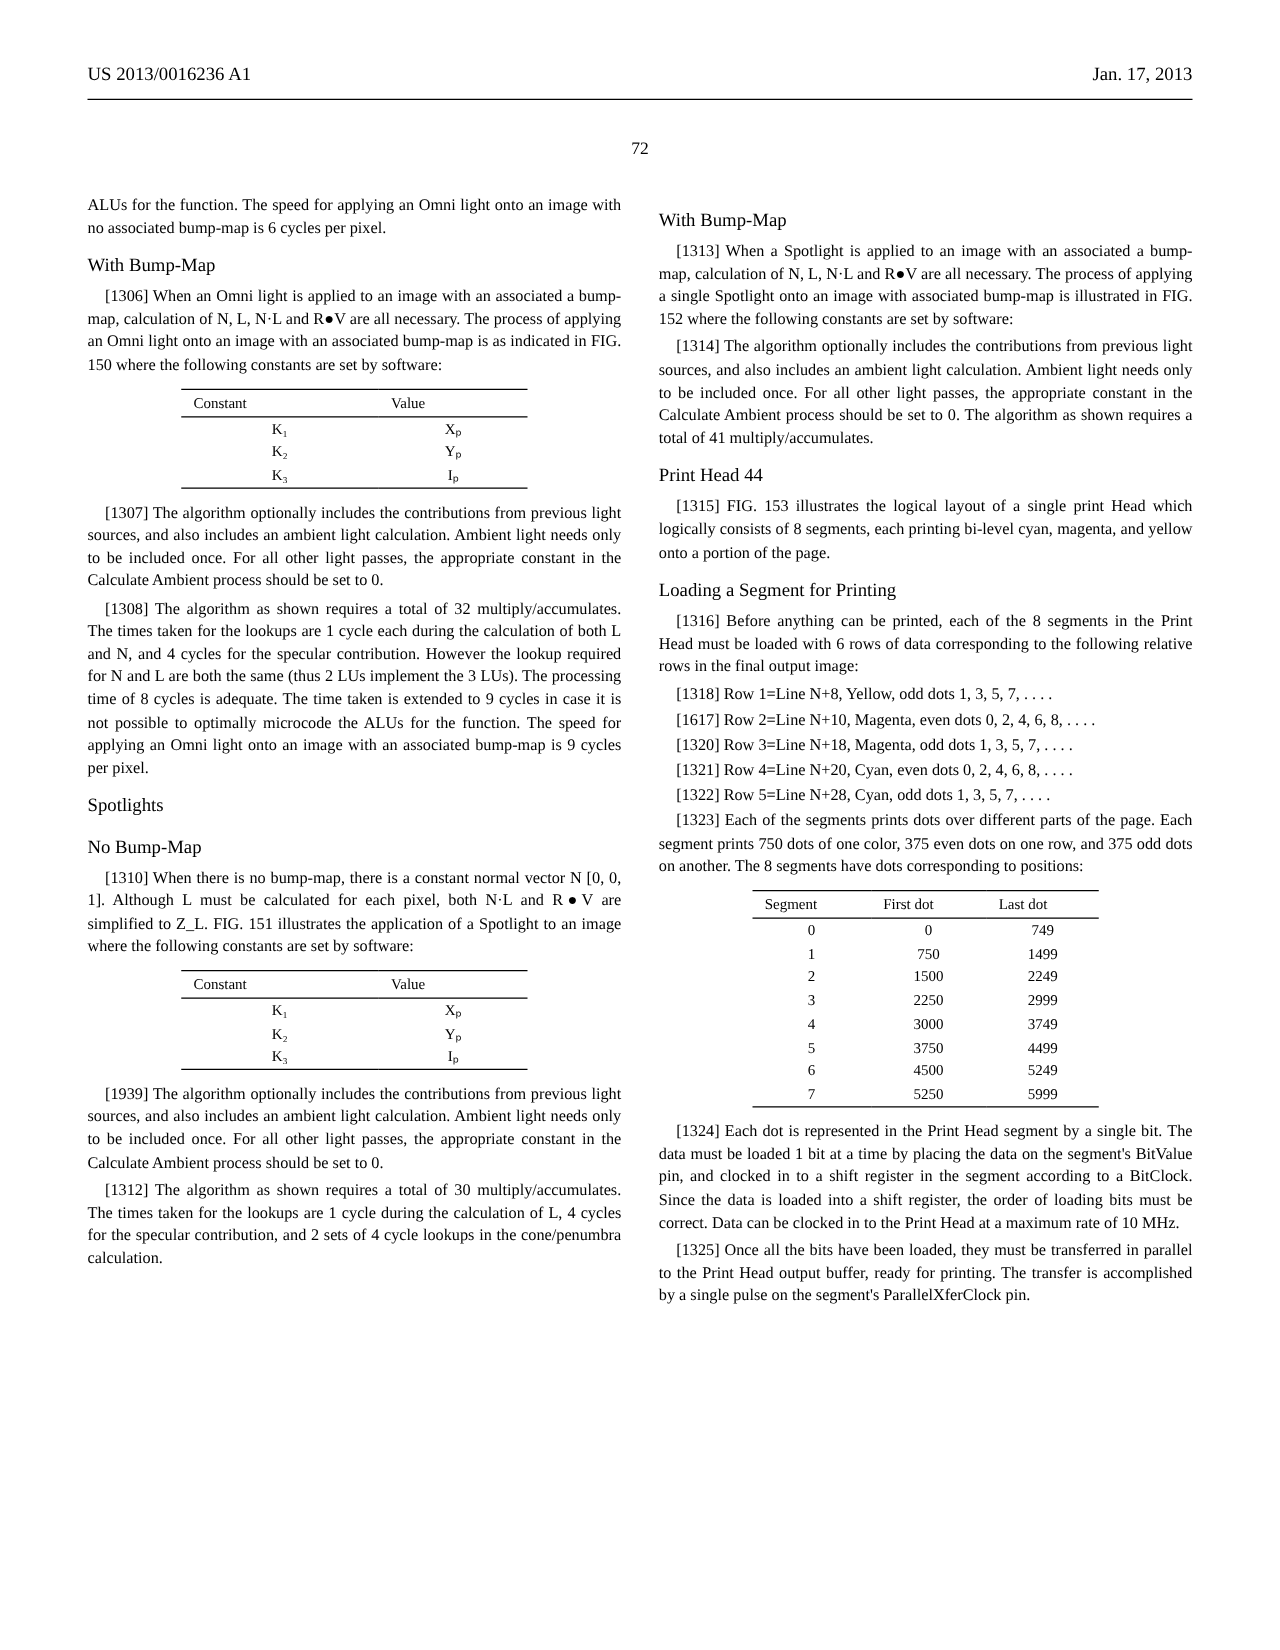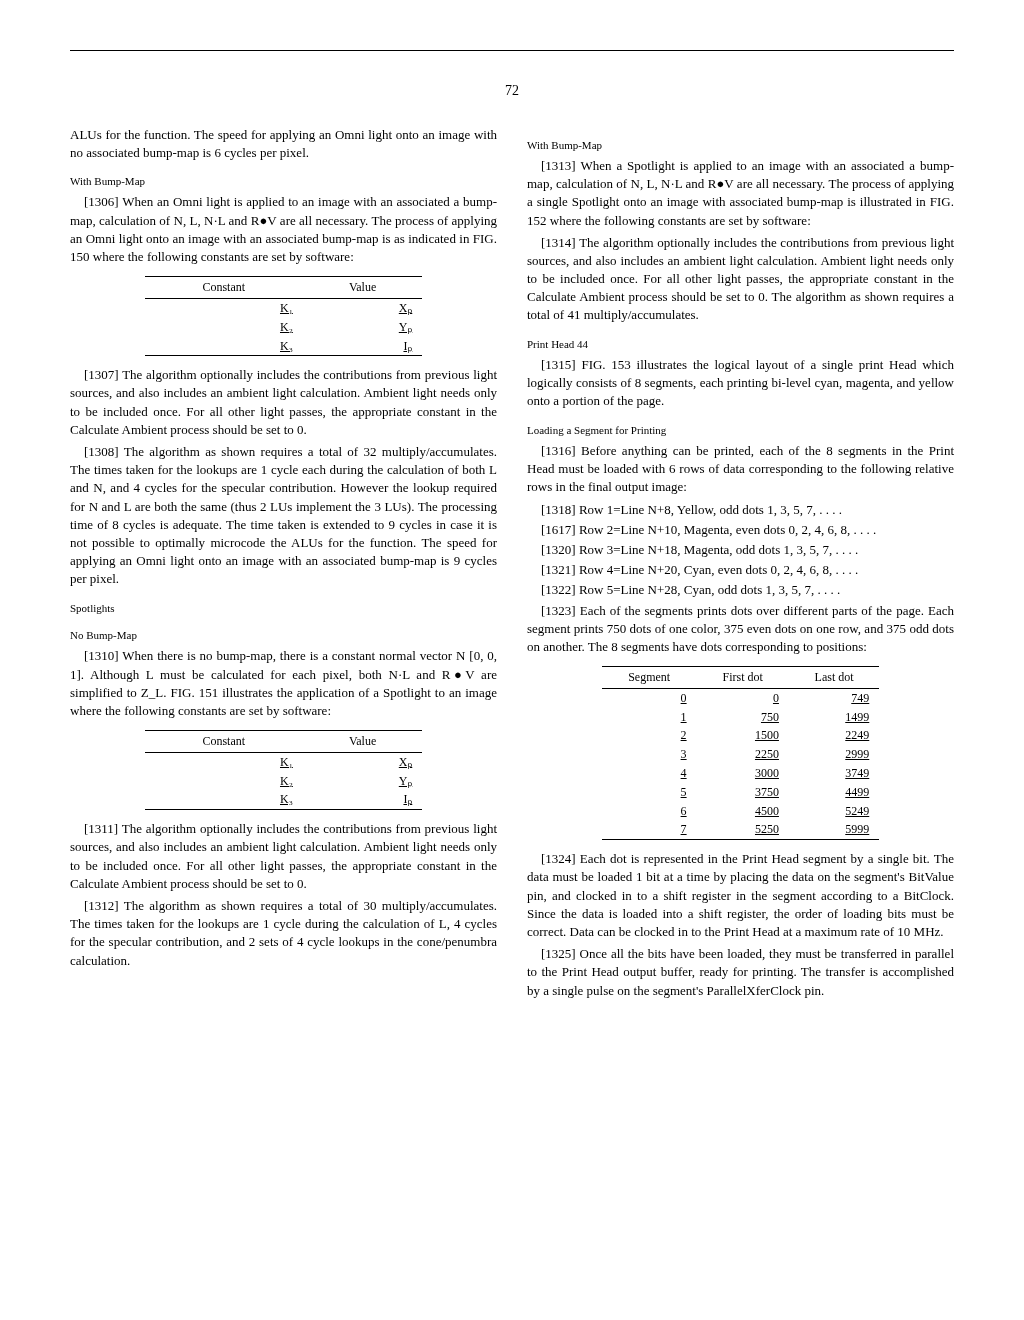--- a/index.html
+++ b/index.html
@@ -41,56 +41,59 @@
   flex: 1;
   text-align: justify;
 }
 .para {
   margin: 0 0 4px 0;
 }
 .para-indent {
   text-indent: 14px;
 }
 .subsection {
-  font-size: 11px;
+  font-size: 15px;
   margin: 12px 0 4px 0;
 }
 table.data {
   border-collapse: collapse;
   width: 65%;
   margin: 10px auto 10px auto;
   font-size: 12px;
 }
 table.data th {
   font-weight: normal;
-  text-align: center;
+  text-align: left;
   padding: 2px 10px;
   margin-top: 28px;
 }
 table.data td {
-  text-align: right;
+  text-align: center;
   padding: 1px 10px;
-  text-decoration: underline;
 }
 table.data .top-rule td, table.data .top-rule th {
   border-top: 1.5px solid #000;
 }
 table.data .mid-rule td, table.data .mid-rule th {
   border-bottom: 1px solid #000;
 }
 table.data .bot-rule td {
   border-bottom: 1.5px solid #000;
 }
 .row-item { margin: 2px 0; }
 </style>
 </head>
 <body>
 
 <div class="page">
 
+  <div class="header">
+    <div>US 2013/0016236 A1</div>
+    <div>Jan. 17, 2013</div>
+  </div>
   <div class="header-line"></div>
 
   <div class="page-number">72</div>
 
   <div class="columns">
 
     <div class="col">
 
       <p class="para">ALUs for the function. The speed for applying an Omni light onto an image with no associated bump-map is 6 cycles per pixel.</p>
 
@@ -140,21 +143,21 @@
               <td>K₂</td>
               <td>Yₚ</td>
             </tr>
         <tr class="bot-rule">
               <td>K₃</td>
               <td>Iₚ</td>
             </tr>
       </tbody>
         </table>
 
-      <p class="para para-indent">[1311]   The algorithm optionally includes the contributions from previous light sources, and also includes an ambient light calculation. Ambient light needs only to be included once. For all other light passes, the appropriate constant in the Calculate Ambient process should be set to 0.</p>
+      <p class="para para-indent">[1939]   The algorithm optionally includes the contributions from previous light sources, and also includes an ambient light calculation. Ambient light needs only to be included once. For all other light passes, the appropriate constant in the Calculate Ambient process should be set to 0.</p>
       <p class="para para-indent">[1312]   The algorithm as shown requires a total of 30 multiply/accumulates. The times taken for the lookups are 1 cycle during the calculation of L, 4 cycles for the specular contribution, and 2 sets of 4 cycle lookups in the cone/penumbra calculation.</p>
     </div>
 
     <div class="col">
 
       <div class="subsection">With Bump-Map</div>
       <p class="para para-indent">[1313]   When a Spotlight is applied to an image with an associated a bump-map, calculation of N, L, N·L and R●V are all necessary. The process of applying a single Spotlight onto an image with associated bump-map is illustrated in FIG. 152 where the following constants are set by software:</p>
       <p class="para para-indent">[1314]   The algorithm optionally includes the contributions from previous light sources, and also includes an ambient light calculation. Ambient light needs only to be included once. For all other light passes, the appropriate constant in the Calculate Ambient process should be set to 0. The algorithm as shown requires a total of 41 multiply/accumulates.</p>
 
       <div class="subsection">Print Head 44</div>

